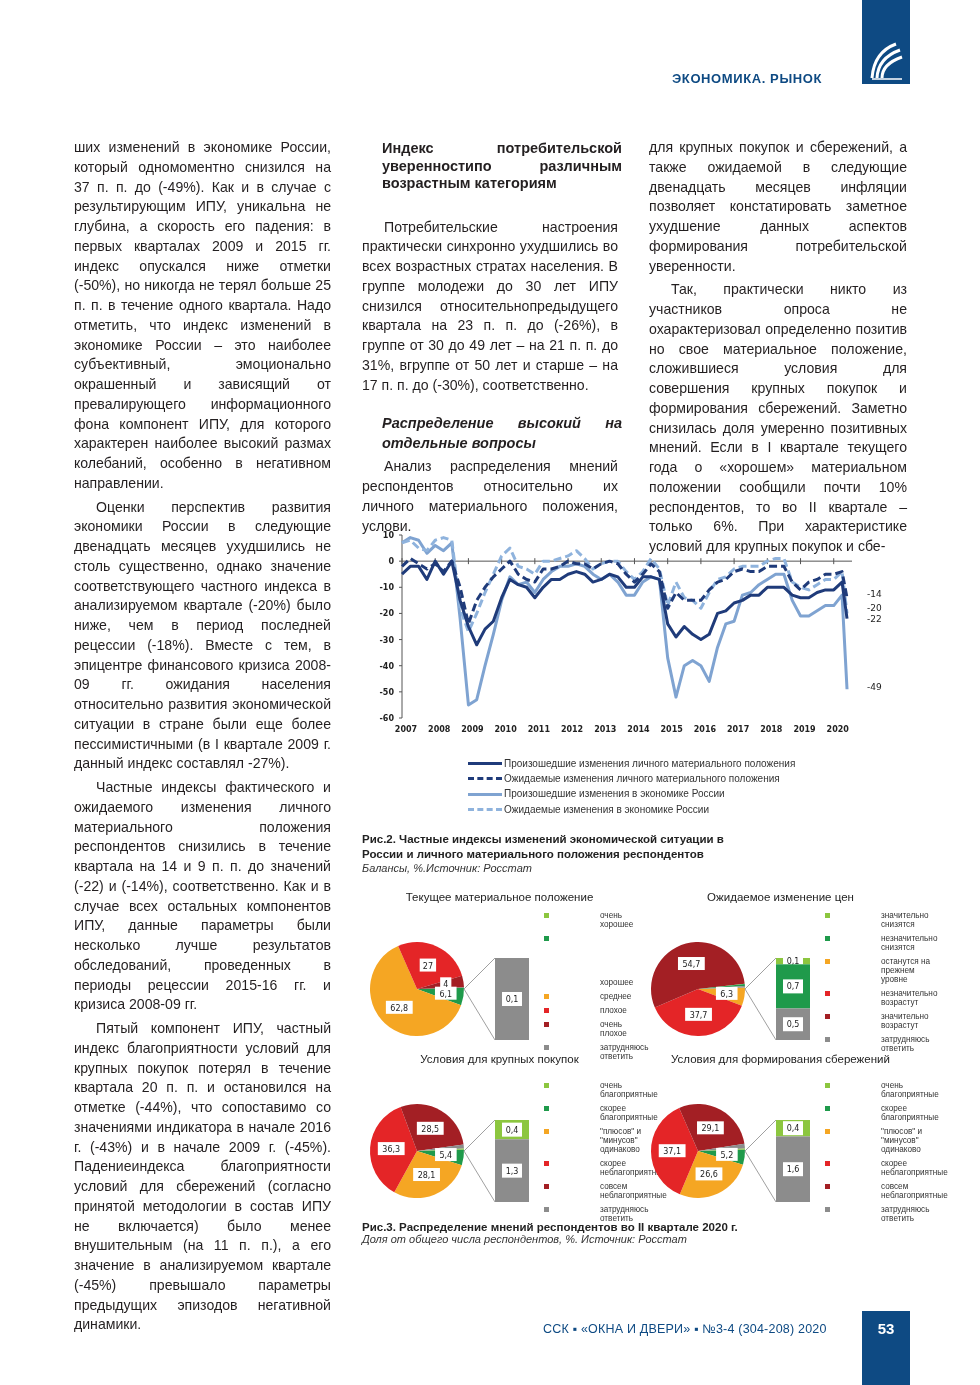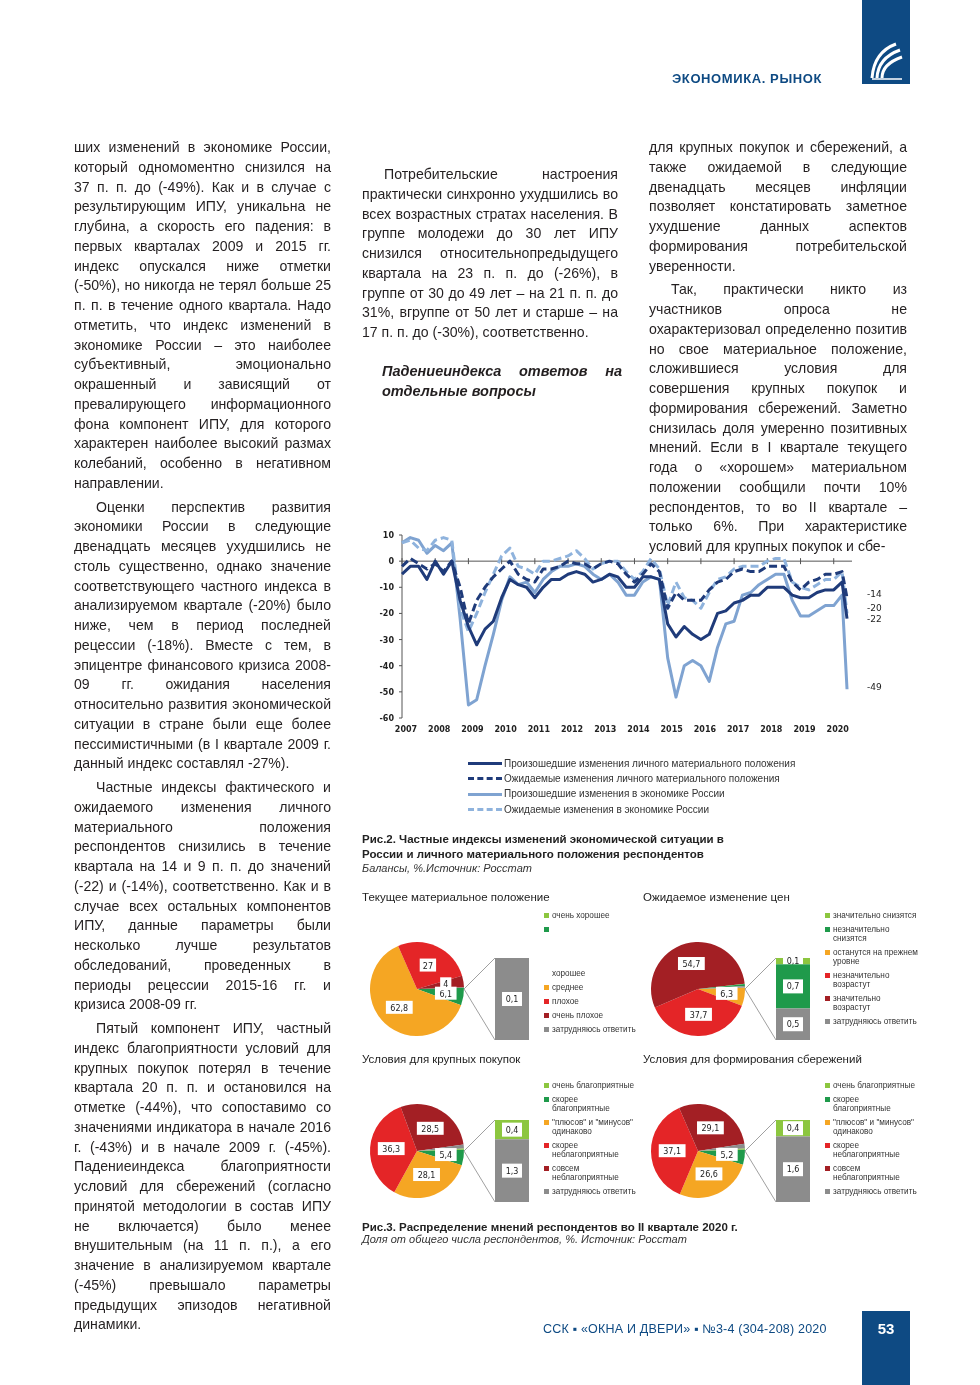--- a/index.html
+++ b/index.html
@@ -18,23 +18,23 @@
   .h-ital{font-weight:bold;font-style:italic;font-size:14.5px;line-height:20px;margin:18px 0 0 24px !important;}
   .gap{height:21px;}
   .chart-wrap{position:absolute;left:362px;top:525px;width:530px;height:300px;}
   .legend{position:absolute;left:468px;top:756px;font-size:10px;line-height:15.2px;color:#333;}
   .legend .row{display:flex;align-items:center;}
   .legend .sw{width:34px;height:0;margin-right:2px;border-top:3px solid;}
   .cap{position:absolute;left:362px;font-size:11.5px;color:#222;}
   .cap b{font-family:"Liberation Sans",sans-serif;font-weight:bold;}
   .cap i{display:block;font-size:11px;color:#333;}
   .pie-block{position:absolute;width:275px;height:160px;}
-  .pie-title{position:absolute;top:0;left:0;width:100%;font-size:11.5px;color:#222;}
+  .pie-title{position:absolute;top:0;left:0;width:100%;text-align:center;font-size:11.5px;color:#222;}
   .pie-legend{position:absolute;font-size:8.2px;line-height:9px;color:#333;}
-  .pie-legend .li{display:flex;margin-bottom:5px;}
+  .pie-legend .li{display:flex;margin-bottom:5px;gap:48px;}
   .pie-legend .sq{width:5px;height:5px;margin:2px 3px 0 0;flex:none;}
   .footer-text{position:absolute;left:543px;top:1322px;font-size:12.5px;color:#0e4a83;letter-spacing:0.2px;}
   .page-box{position:absolute;left:862px;top:1311px;width:48px;height:74px;background:#0e4a83;color:#fff;font-weight:bold;font-size:15px;text-align:center;padding-top:9px;box-sizing:border-box;}
   svg text{font-family:"DejaVu Sans",sans-serif;}
 </style>
 </head>
 <body>
 
 <div class="top-bar">
   <svg width="36" height="44" viewBox="0 0 36 44">
@@ -47,23 +47,25 @@
 <div class="section-title">ЭКОНОМИКА. РЫНОК</div>
 
 <div class="col col1">
   <p>ших изменений в экономике России, который одномоментно снизился на 37 п. п. до (-49%). Как и в случае с результирующим ИПУ, уникальна не глубина, а скорость его падения: в первых кварталах 2009 и 2015 гг. индекс опускался ниже отметки (-50%), но никогда не терял больше 25 п. п. в течение одного квартала. Надо отметить, что индекс изменений в экономике России – это наиболее субъективный, эмоционально окрашенный и зависящий от превалирующего информационного фона компонент ИПУ, для которого характерен наиболее высокий размах колебаний, особенно в негативном направлении.</p>
   <p class="ind">Оценки перспектив развития экономики России в следующие двенадцать месяцев ухудшились не столь существенно, однако значение соответствующего частного индекса в анализируемом квартале (-20%) было ниже, чем в период последней рецессии (-18%). Вместе с тем, в эпицентре финансового кризиса 2008-09 гг. ожидания населения относительно развития экономической ситуации в стране были еще более пессимистичными (в I квартале 2009 г. данный индекс составлял -27%).</p>
   <p class="ind">Частные индексы фактического и ожидаемого изменения личного материального положения респондентов снизились в течение квартала на 14 и 9 п. п. до значений (-22) и (-14%), соответственно. Как и в случае всех остальных компонентов ИПУ, данные параметры были несколько лучше результатов обследований, проведенных в периоды рецессии 2015-16 гг. и кризиса 2008-09 гг.</p>
   <p class="ind">Пятый компонент ИПУ, частный индекс благоприятности условий для крупных покупок потерял в течение квартала 20 п. п. и остановился на отметке (-44%), что сопоставимо со значениями индикатора в начале 2016 г. (-43%) и в начале 2009 г. (-45%). Падениеиндекса благоприятности условий для сбережений (согласно принятой методологии в состав ИПУ не включается) было менее внушительным (на 11 п. п.), а его значение в анализируемом квартале (-45%) превышало параметры предыдущих эпизодов негативной динамики.</p>
 </div>
 
 <div class="col col2">
+  <p class="h-bold"><span class="h-bold-bar"></span><span>Индекс потребительской уверенностипо различным возрастным категориям</span></p>
   <div class="gap"></div>
   <p class="ind">Потребительские настроения практически синхронно ухудшились во всех возрастных стратах населения. В группе молодежи до 30 лет ИПУ снизился относительнопредыдущего квартала на 23 п. п. до (-26%), в группе от 30 до 49 лет – на 21 п. п. до 31%, вгруппе от 50 лет и старше – на 17 п. п. до (-30%), соответственно.</p>
-  <p class="h-ital">Падениеиндекса ответов на отдельные вопросы</p>
+  <p class="h-ital">Распределение высокий на отдельные вопросы</p>
+  <p class="ind">Анализ распределения мнений респондентов относительно их личного материального положения, услови.</p>
 </div>
 
 <div class="col col3">
   <p>для крупных покупок и сбережений, а также ожидаемой в следующие двенадцать месяцев инфляции позволяет констатировать заметное ухудшение данных аспектов формирования потребительской уверенности.</p>
   <p class="ind">Так, практически никто из участников опроса не охарактеризовал определенно позитив но свое материальное положение, сложившиеся условия для совершения крупных покупок и формирования сбережений. Заметно снизилась доля умеренно позитивных мнений. Если в I квартале текущего года о «хорошем» материальном положении сообщили почти 10% респондентов, то во II квартале – только 6%. При характеристике условий для крупных покупок и сбе-</p>
 </div>
 
 <div class="chart-wrap">
   <svg id="line-svg" width="530" height="225">
       <line x1="40" y1="10" x2="40" y2="193" stroke="#555" stroke-width="1"></line>

